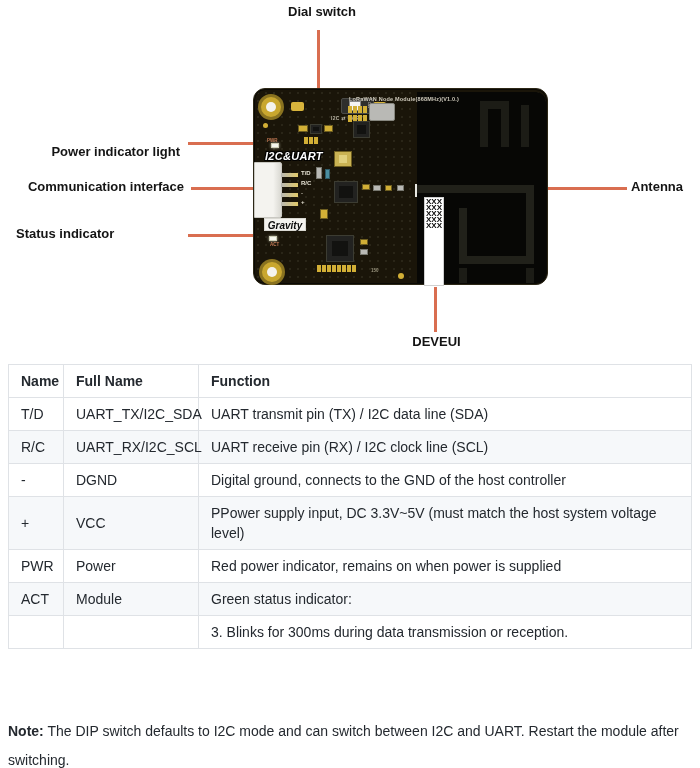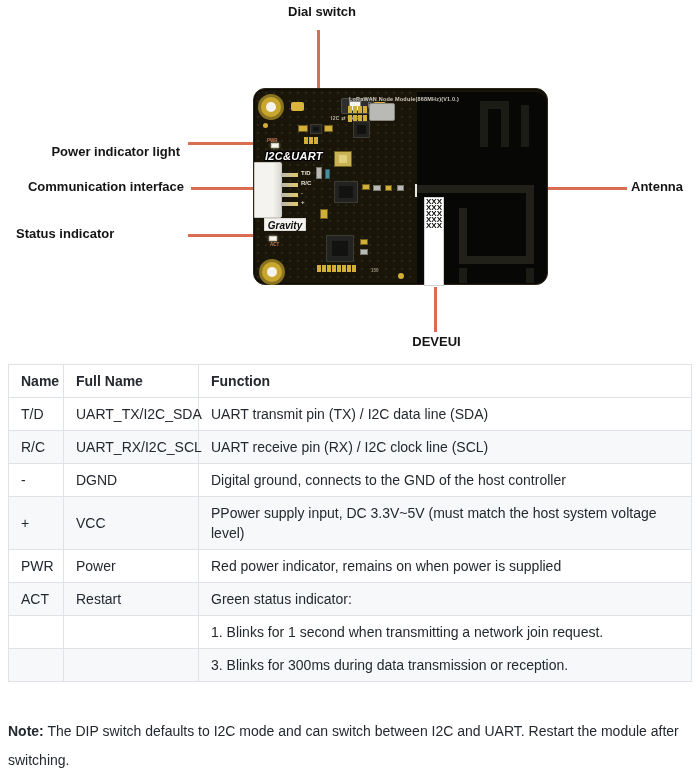--- a/index.html
+++ b/index.html
@@ -240,27 +240,22 @@
           <td>VCC</td>
           <td>PPower supply input, DC 3.3V~5V (must match the host system voltage level)</td>
         </tr>
         <tr>
           <td>PWR</td>
           <td>Power</td>
           <td>Red power indicator, remains on when power is supplied</td>
         </tr>
         <tr>
           <td>ACT</td>
-          <td>Restart</td>
+          <td>Module</td>
           <td>Green status indicator:</td>
-        </tr>
-        <tr>
-          <td></td>
-          <td></td>
-          <td>1. Blinks for 1 second when transmitting a network join request.</td>
         </tr>
         <tr>
           <td></td>
           <td></td>
           <td>3. Blinks for 300ms during data transmission or reception.</td>
         </tr>
       </tbody>
   </table>
 
   <div class="note">

